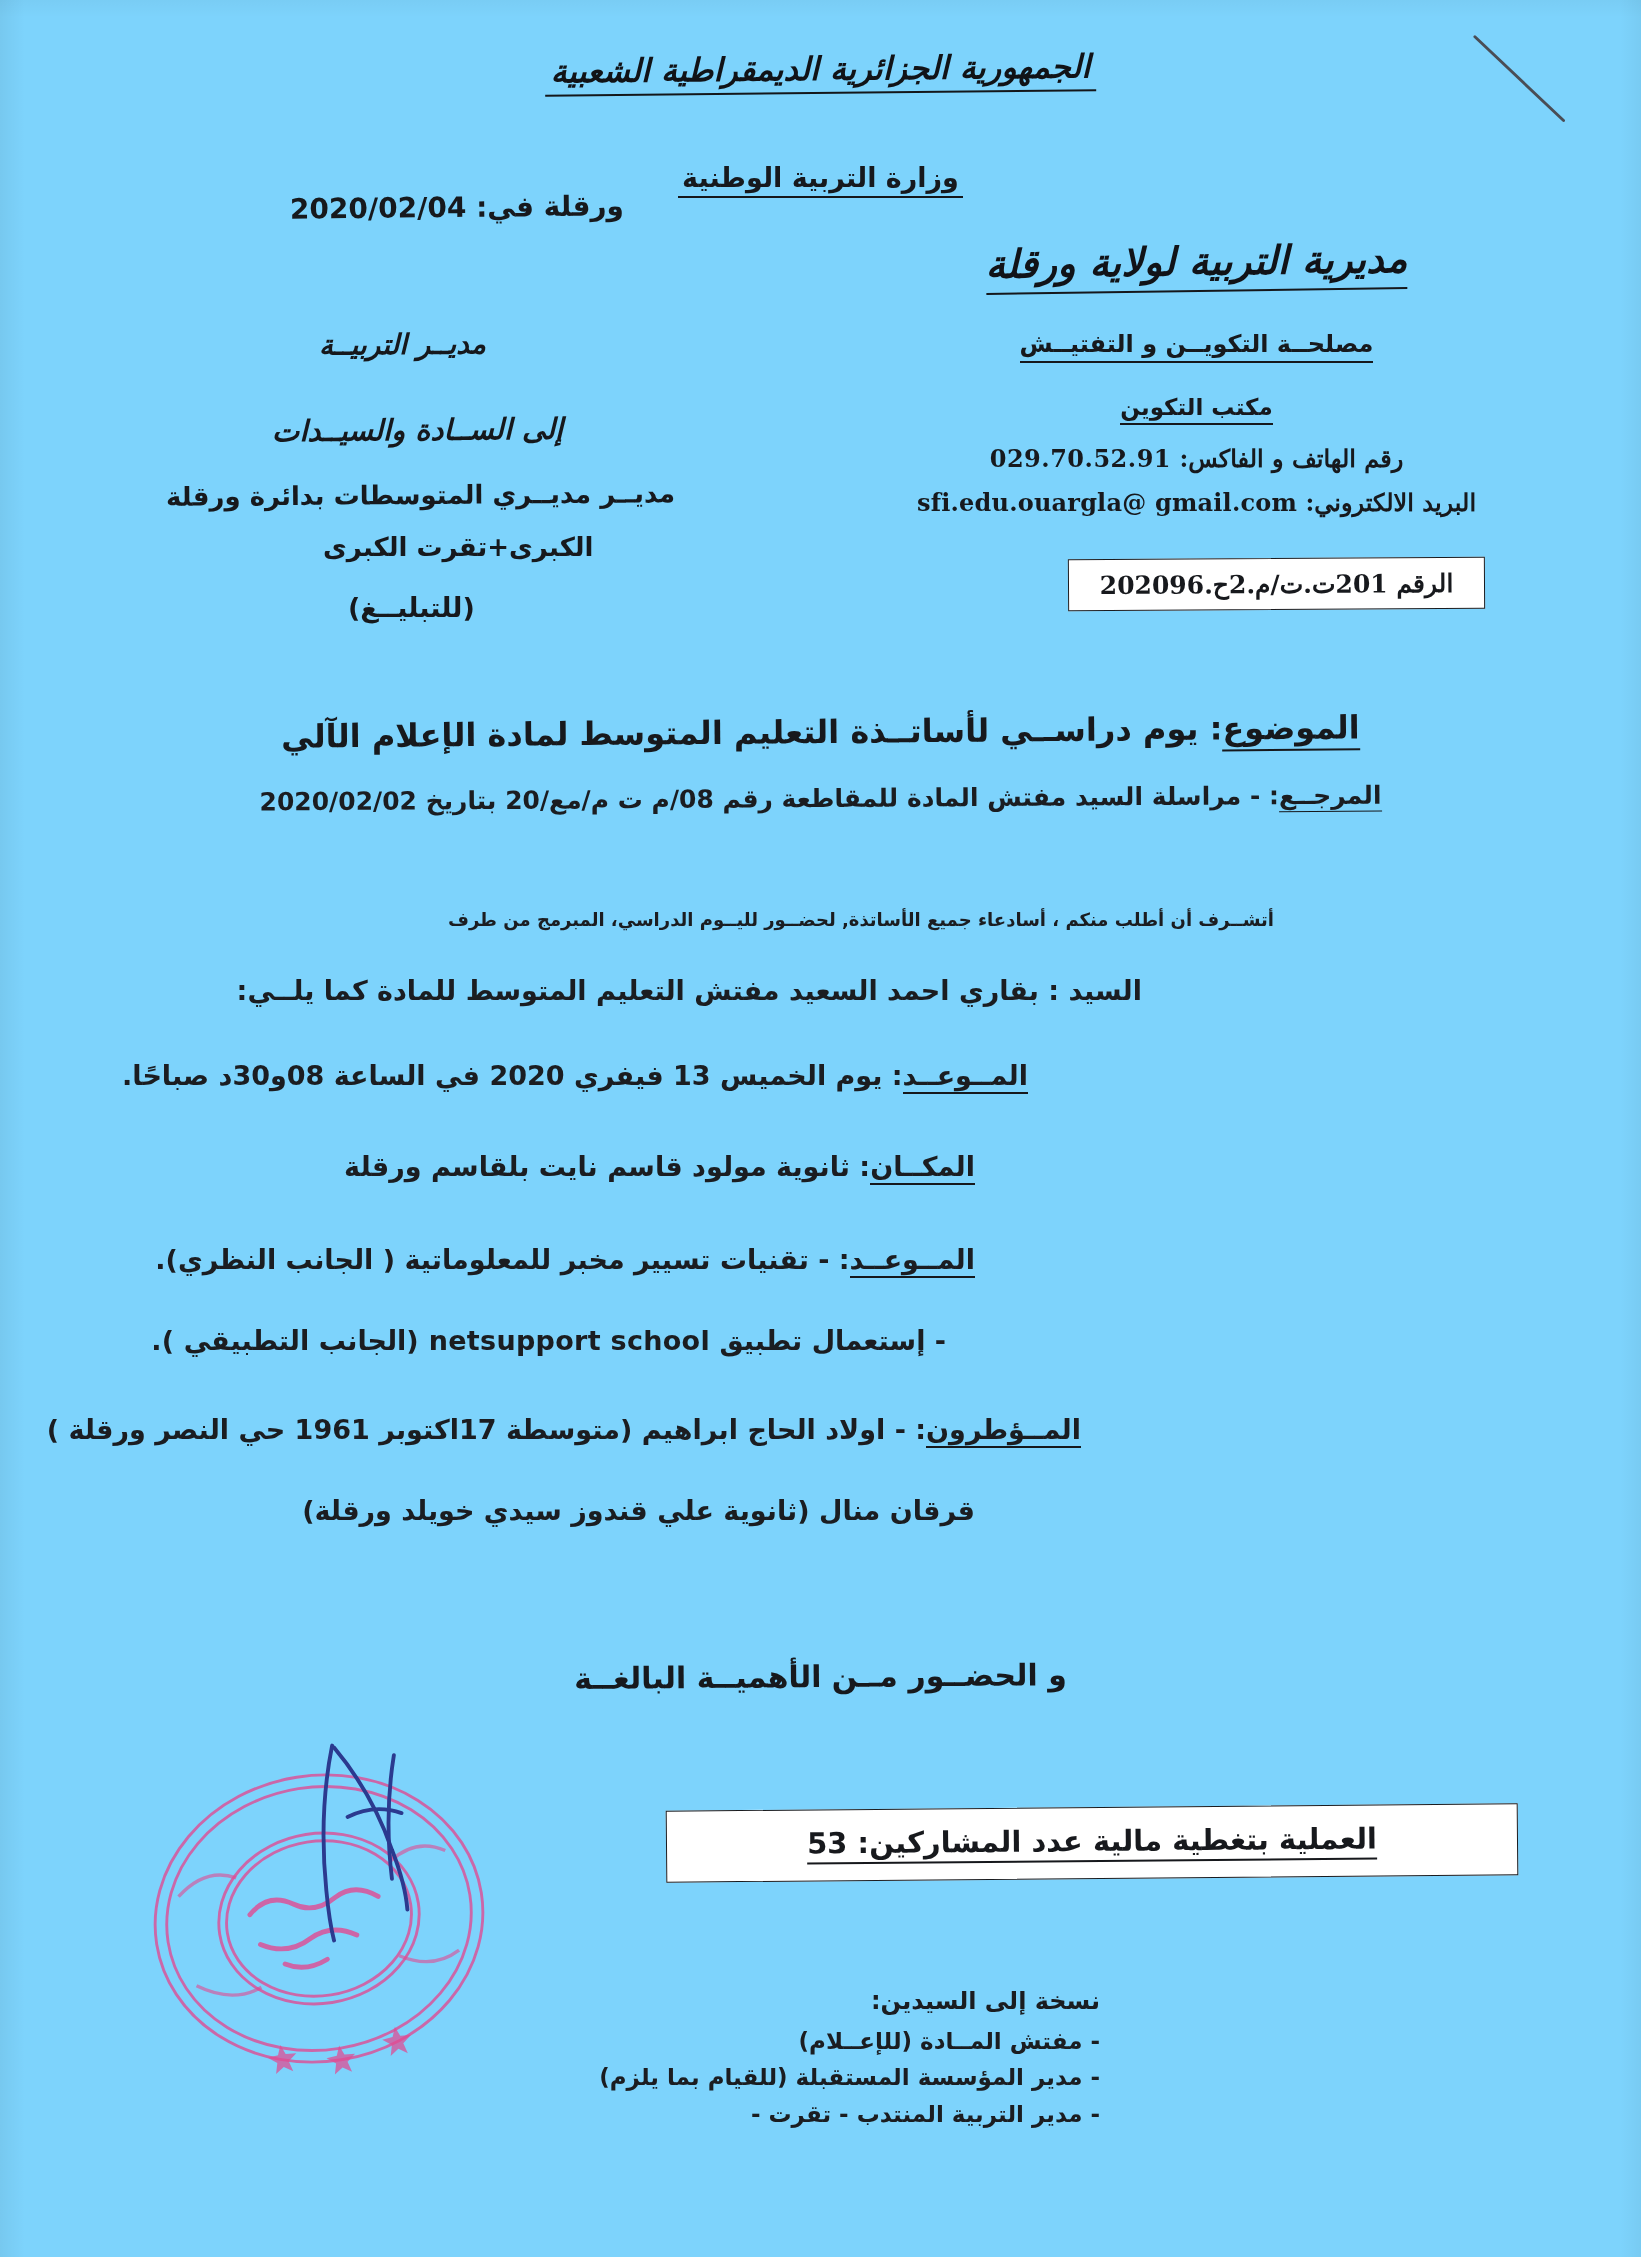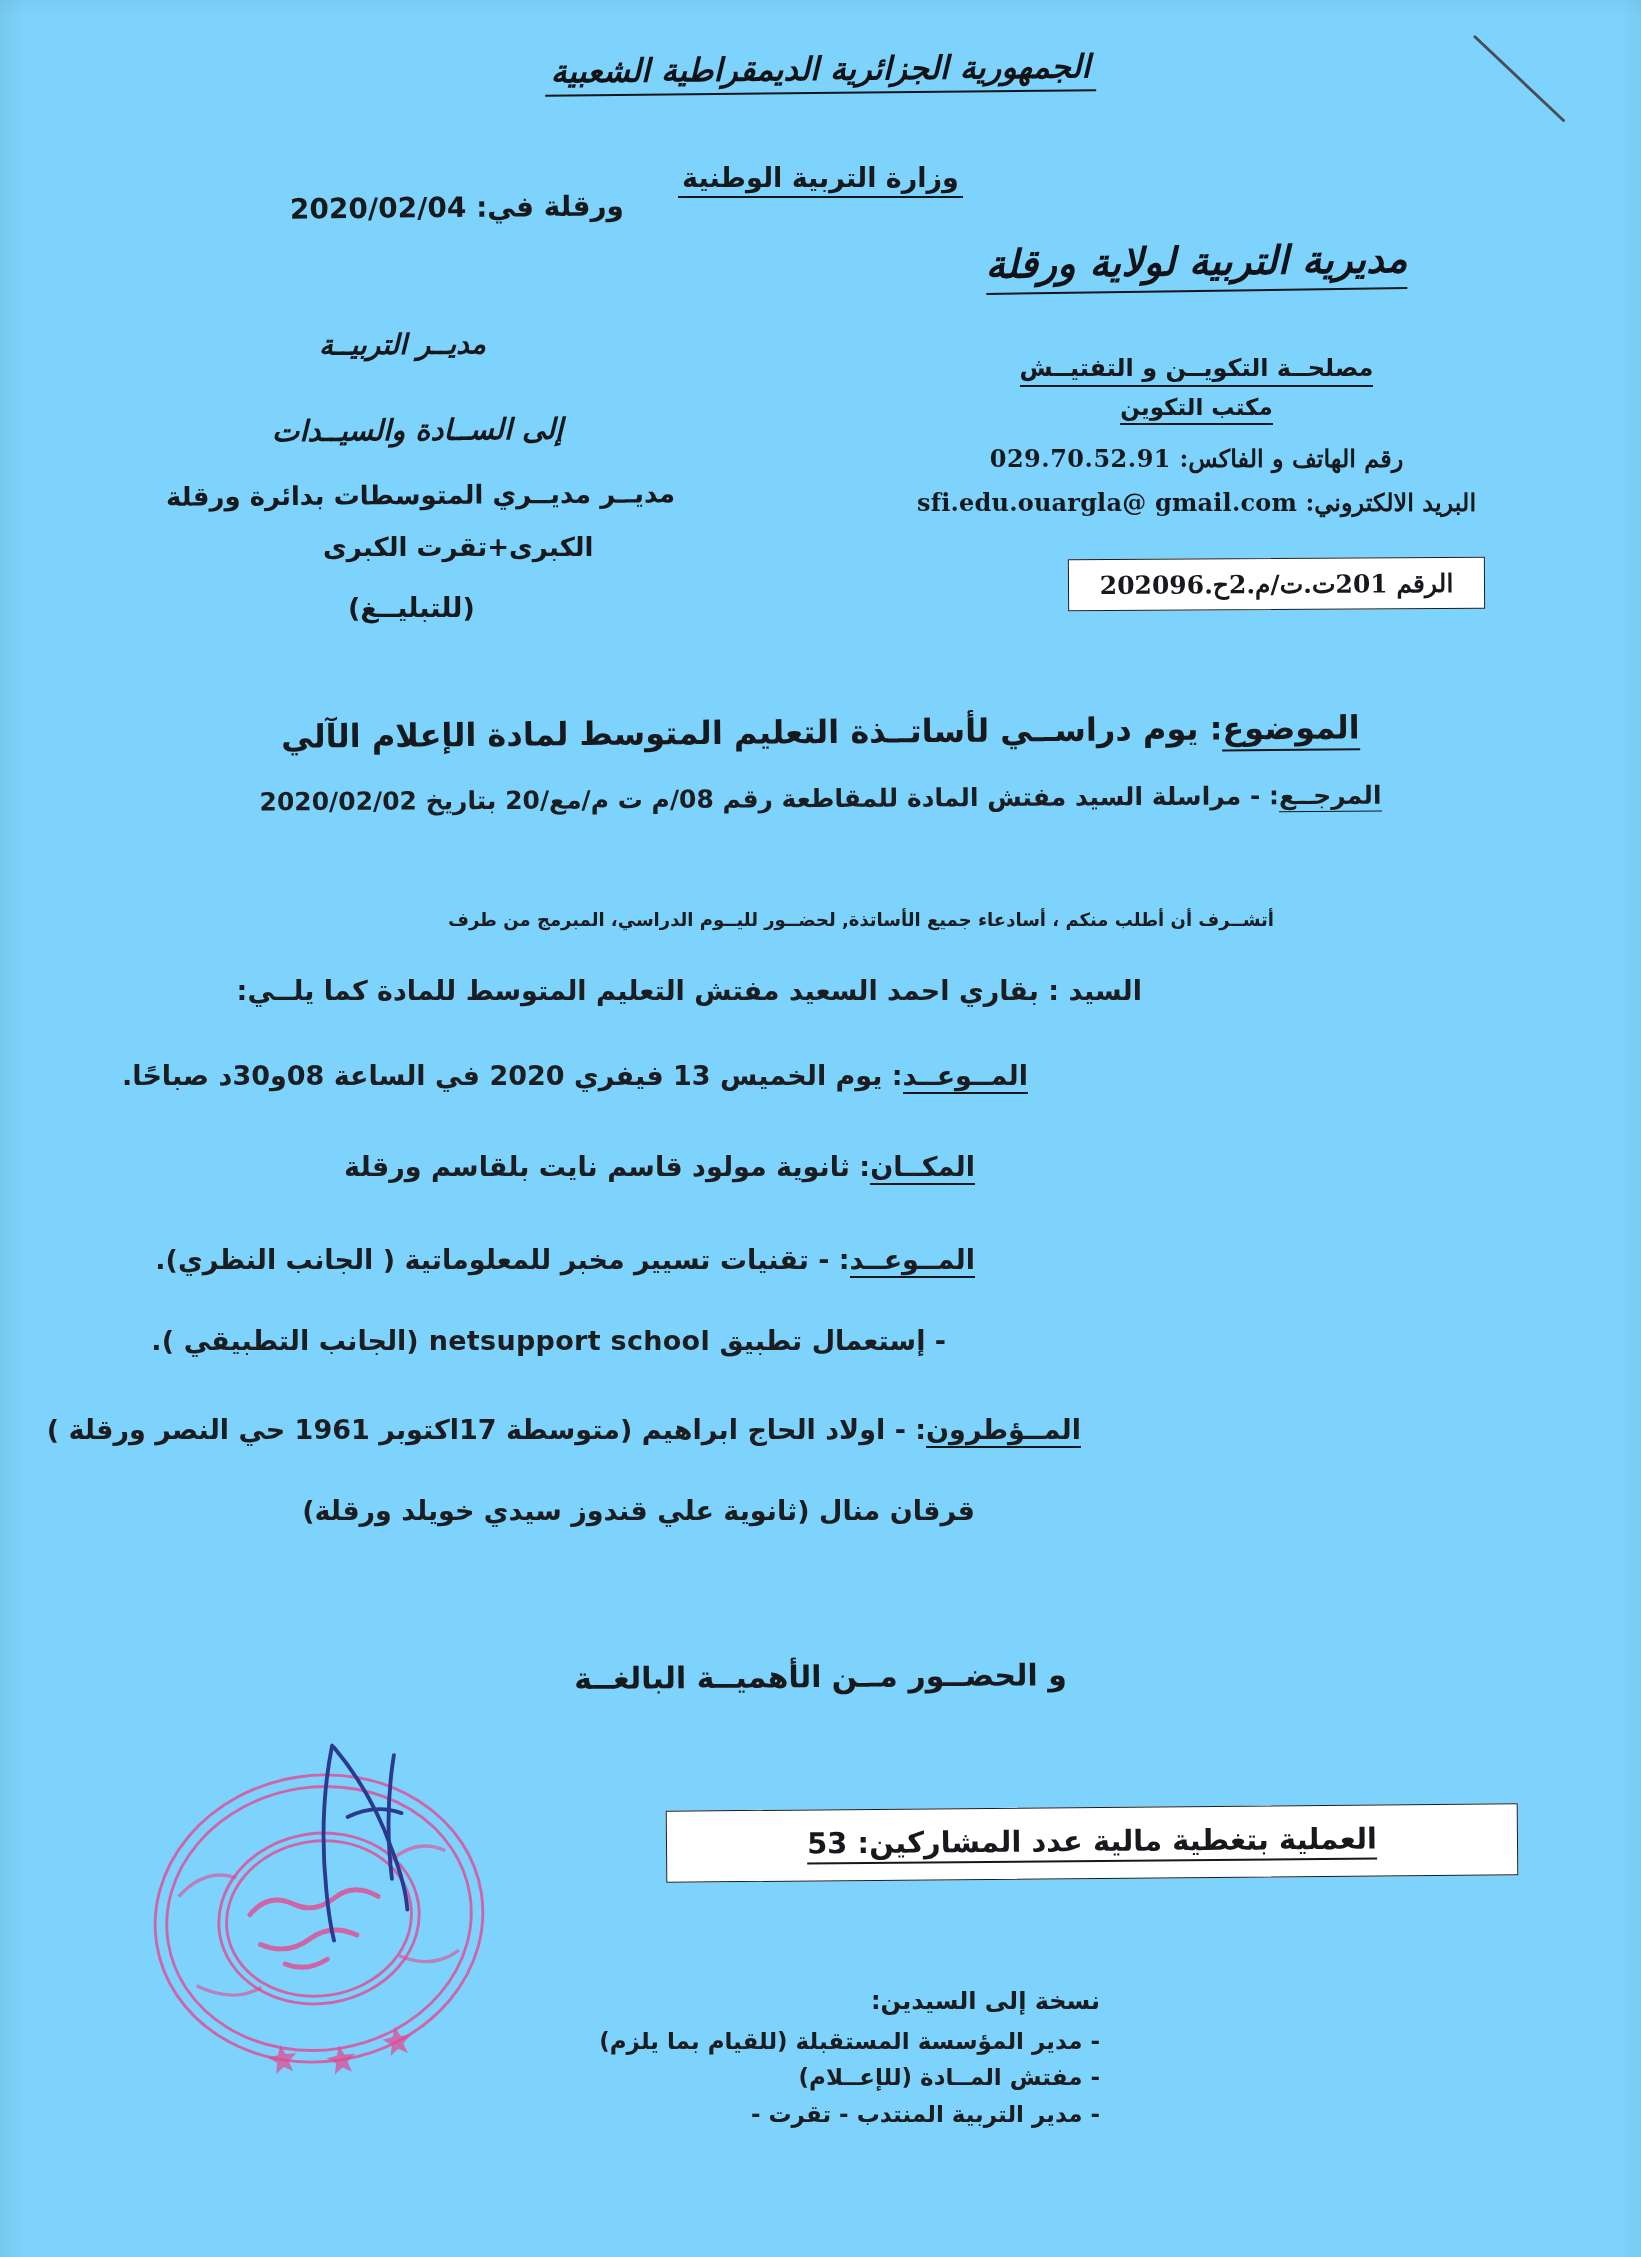--- a/index.html
+++ b/index.html
@@ -96,21 +96,20 @@
   }
   #directorate-title .txt {
     display: inline-block;
     border-bottom: 2.9px solid #15171b;
     padding-bottom: 5.8px;
   }
   #service-line {
     top: 330px;
     font-size: 24px;
     letter-spacing: 1.9px;
-    margin-top: 24px;
   }
   #service-line .txt {
     display: inline-block;
     border-bottom: 2.4px solid #16181c;
     padding-bottom: 2.9px;
   }
   #office-line {
     top: 386px;
     font-size: 23px;
     letter-spacing: 1px;
@@ -420,22 +419,22 @@
   <div class="abs ar-bold" id="attendance-note">
     <span class="txt">و الحضــور مــن الأهميــة البالغــة</span>
   </div>
 
   <div class="abs ar-bold" id="participants-box">
     <span class="txt">العملية بتغطية مالية عدد المشاركين: 53</span>
   </div>
 
   <div class="abs ar-reg" id="copy-list">
     <div class="head">نسخة إلى السيدين:</div>
+    <div class="item">- مفتش المــادة  (للإعــلام)</div>
     <div class="item">- مدير المؤسسة المستقبلة (للقيام بما يلزم)</div>
-    <div class="item">- مفتش المــادة  (للإعــلام)</div>
     <div class="item">- مدير التربية المنتدب - تقرت -</div>
   </div>
 
   <svg class="abs" id="official-stamp" viewBox="0 0 420 330">
     <g transform="rotate(-9 210 165)" fill="none" stroke="#e24a92" stroke-width="3" opacity="0.78">
       <ellipse cx="210" cy="165" rx="170" ry="148"></ellipse>
       <ellipse cx="210" cy="165" rx="158" ry="136"></ellipse>
       <ellipse cx="210" cy="165" rx="104" ry="88"></ellipse>
       <ellipse cx="210" cy="165" rx="96" ry="80"></ellipse>
     </g>

